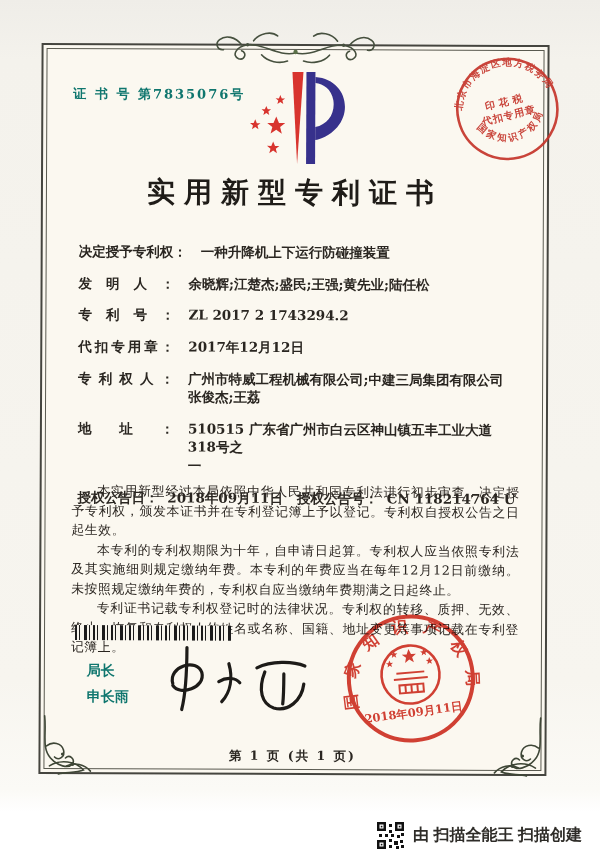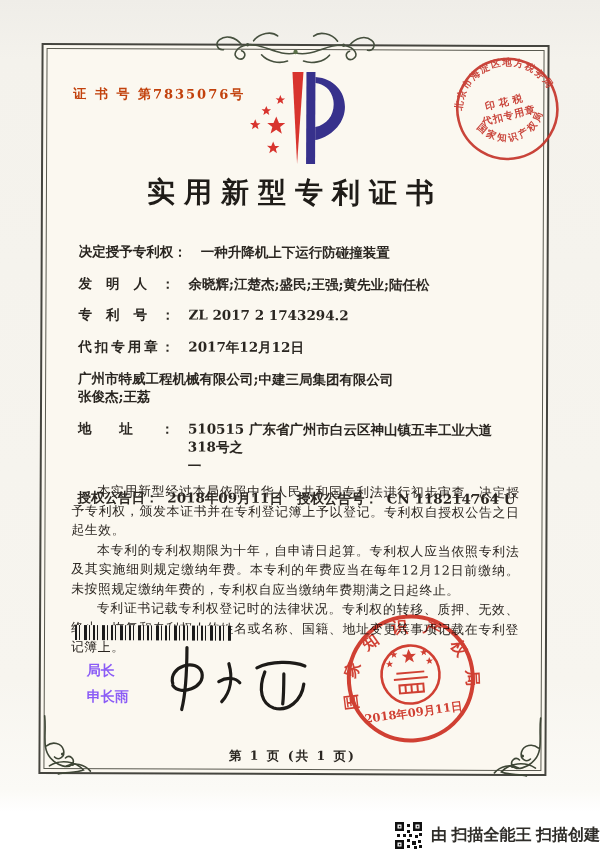--- a/index.html
+++ b/index.html
@@ -8,21 +8,21 @@
     position:relative; width:600px; height:856px; overflow:hidden;
     background:linear-gradient(180deg,#efede8 0px,#f4f2ec 60px,#f7f5ef 680px,#fbfaf6 790px,#ffffff 812px);
   }
   .cert {
     position:absolute; left:40px; top:44px; width:508px; height:731px;
     background:#fbf8f0; border:2px solid #45453f; transform:rotate(0.25deg);
   }
   .cert-inner-border { position:absolute; inset:3px; border:1px solid #5a5a50; pointer-events:none; }
 
   .cert-no { position:absolute; left:30px; top:40px; font-size:13px; font-weight:600;
-             letter-spacing:2px; color:#c2410c; }
+             letter-spacing:2px; color:#0f766e; }
 
   .logo { position:absolute; top:22px; left:50%; transform:translateX(-50%); }
 
   .tax-seal { position:absolute; top:6px; right:-16px; transform:rotate(-14deg); opacity:.92; }
 
   .title { position:absolute; top:128px; left:0; width:100%; text-align:center;
            font-size:28px; font-weight:700; letter-spacing:9px; color:#1f1c18; }
 
   .fields { position:absolute; top:197px; left:36px; right:30px;
             font-size:13.5px; font-weight:600; color:#2a2621; }
@@ -37,34 +37,34 @@
                font-size:12.8px; line-height:19.5px; letter-spacing:.6px;
                color:#2a2520; text-align:justify; }
   .body-text p { text-indent:2em; margin:0; }
 
   .barcode { position:absolute; left:34px; top:580px; width:156px; height:15px;
     background:repeating-linear-gradient(90deg,
       #1b1b1b 0 2px,#f7f4ec 2px 4px,#1b1b1b 4px 5px,#f7f4ec 5px 9px,
       #1b1b1b 9px 12px,#f7f4ec 12px 14px,#1b1b1b 14px 15px,#f7f4ec 15px 18px); }
 
   .director { position:absolute; left:46px; top:612px; font-size:14px; font-weight:600;
-              line-height:26px; color:#8b5cf6; }
+              line-height:26px; color:#0f766e; }
   .signature { position:absolute; left:112px; top:594px; }
 
   .office-seal { position:absolute; left:300px; top:562px; opacity:.9; mix-blend-mode:multiply; }
 
   .page-footer { position:absolute; left:0; top:702px; width:100%; text-align:center;
                  font-size:12.5px; font-weight:600; letter-spacing:2px; color:#2a2621; }
 
   .orn { position:absolute; pointer-events:none; }
   .orn-top { top:-21px; left:50%; transform:translateX(-50%); }
   .orn-bl { left:-4px; bottom:-6px; }
   .orn-br { right:-4px; bottom:-6px; transform:scaleX(-1); }
 
-  .scan-footer { position:absolute; right:0; bottom:7px; display:flex; align-items:center; gap:9px;
+  .scan-footer { position:absolute; right:18px; bottom:7px; display:flex; align-items:center; gap:9px;
                  font-family:"Liberation Sans", sans-serif; font-size:16px; font-weight:700; color:#2e2c28; }
 
   svg text { font-family:"DejaVu Serif", serif; }
 </style>
 </head>
 <body>
 
 <div class="photo">
 
   <div class="cert">
@@ -156,20 +156,21 @@
       </div>
       <div class="field-row">
         <span class="field-label">专利号：</span>
         <span class="field-value">ZL 2017 2 1743294.2</span>
       </div>
       <div class="field-row">
         <span class="field-label">代扣专用章：</span>
         <span class="field-value">2017年12月12日</span>
       </div>
       <div class="field-row">
+        <span class="field-label">专利权人：</span>
         <span class="field-value">
           <div>广州市特威工程机械有限公司;中建三局集团有限公司</div>
           <div>张俊杰;王荔</div>
         </span>
       </div>
       <div class="field-row">
         <span class="field-label">地址：</span>
         <span class="field-value">
           <div>510515 广东省广州市白云区神山镇五丰工业大道318号之</div>
           <div>一</div>

